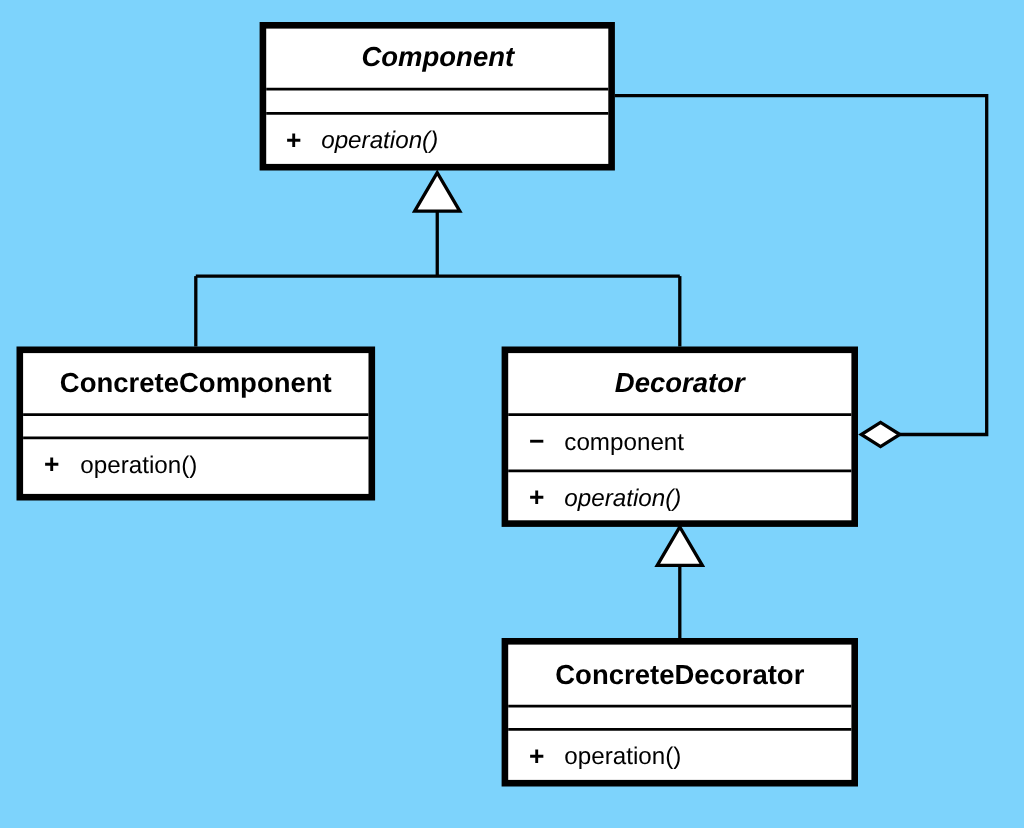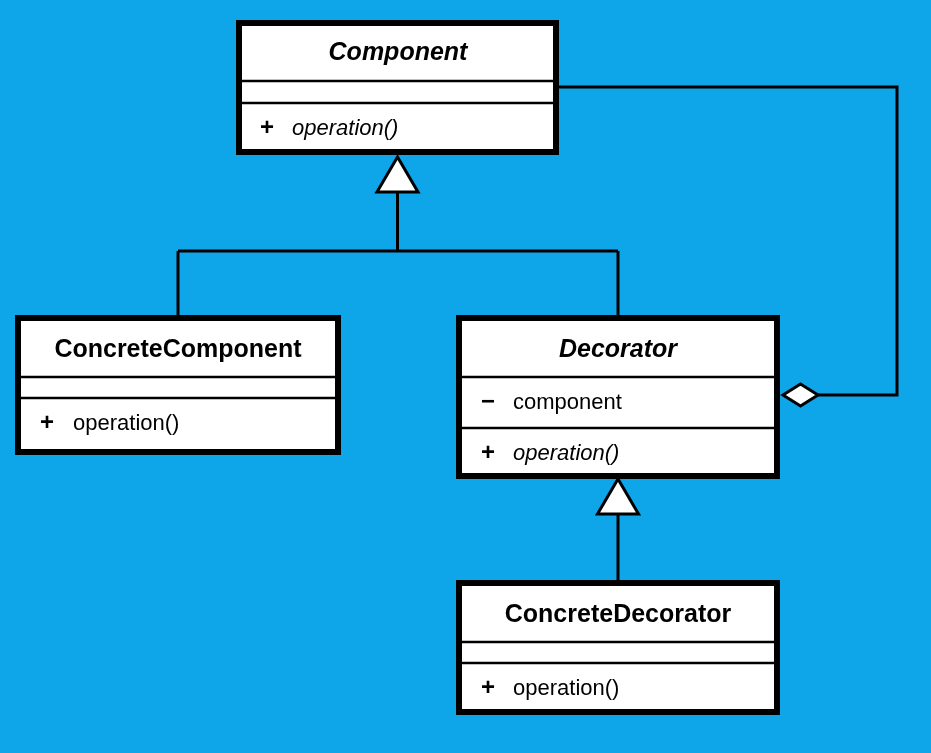--- a/index.html
+++ b/index.html
@@ -10,21 +10,21 @@
   body {
     width: 931px;
     height: 753px;
     font-family: "Liberation Sans", sans-serif;
     overflow: hidden;
   }
   #diagram-root {
     position: relative;
     width: 931px;
     height: 753px;
-    background: #0ea5e9;
+    background: #7dd3fc;
   }
   svg.uml-canvas {
     display: block;
     width: 931px;
     height: 753px;
   }
   .class-box-frame {
     fill: #ffffff;
     stroke: #000000;
     stroke-width: 6;

